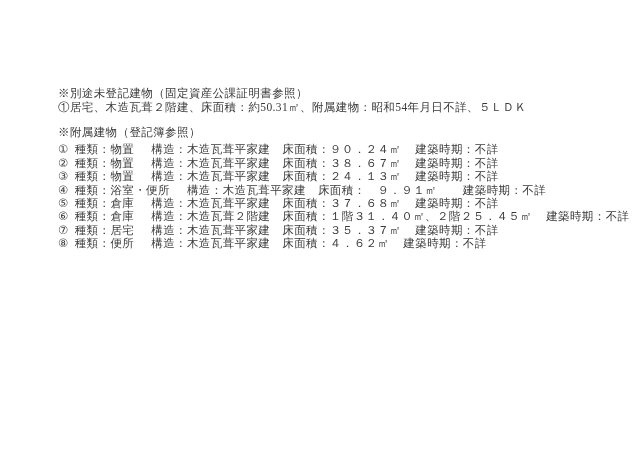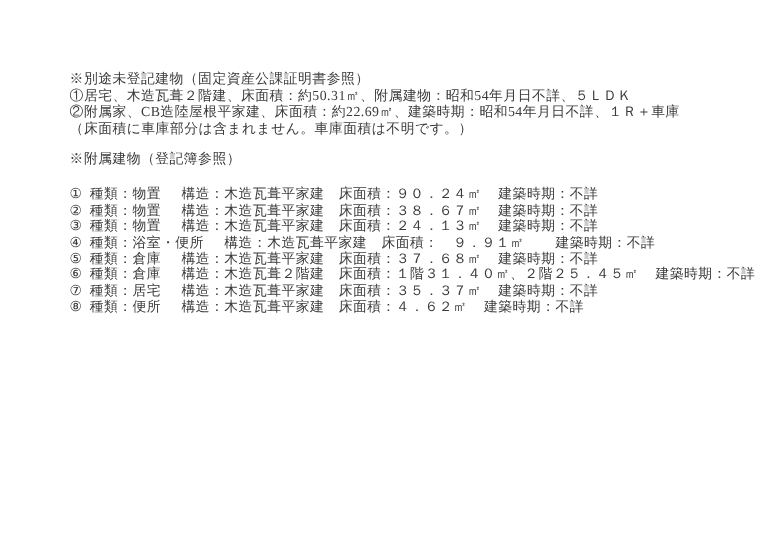--- a/index.html
+++ b/index.html
@@ -7,38 +7,38 @@
     width: 640px;
     height: 452px;
     background: #ffffff;
     font-family: "Liberation Serif", "DejaVu Serif", serif;
     -webkit-font-smoothing: antialiased;
   }
   .page {
     box-sizing: border-box;
     width: 640px;
     height: 452px;
-    padding: 59px 55px 0 58px;
+    padding: 86px 55px 0 58px;
     background: #ffffff;
     color: #3a3a3a;
     overflow: hidden;
   }
   .sec1 .line, .sec1 .heading {
     font-size: 11.5px;
     line-height: 14px;
     letter-spacing: 0.4px;
   }
   .sec1 { width: 527px; }
   .sec2 { margin-top: 12px; }
   .sec2 .heading {
     font-size: 11.5px;
     line-height: 13.4px;
     letter-spacing: 0.4px;
   }
-  .items { margin-top: 16px; }
+  .items { margin-top: 4px; }
   .row {
     font-size: 11.5px;
     line-height: 13.4px;
     letter-spacing: 0.4px;
     white-space: nowrap;
   }
   .num { display: inline-block; }
   .seg { display: inline-block; }
   .seg-type      { margin-left: 6px; }
   .seg-structure { margin-left: 17px; }
@@ -47,21 +47,20 @@
   .lbl, .val { font-style: normal; font-weight: normal; }
 </style>
 </head>
 <body>
 
 <div class="page">
 
   <div class="sec1">
     <div class="heading">※別途未登記建物（固定資産公課証明書参照）</div>
     <div class="line">①居宅、木造瓦葺２階建、床面積：約50.31㎡、附属建物：昭和54年月日不詳、５ＬＤＫ</div>
-    <div class="line">②附属家、CB造陸屋根平家建、床面積：約22.69㎡、建築時期：昭和54年月日不詳、１Ｒ＋車庫（床面積に車庫部分は含まれません。車庫面積は不明です。）</div>
   </div>
 
   <div class="sec2">
     <div class="heading">※附属建物（登記簿参照）</div>
 
     <div class="items">
 
       <div class="row">
         <span class="num">①</span><span class="seg seg-type"><span class="lbl">種類：</span><span class="val">物置</span></span><span class="seg seg-structure"><span class="lbl">構造：</span><span class="val">木造瓦葺平家建</span></span><span class="seg seg-floor"><span class="lbl">床面積：</span><span class="val">９０．２４㎡</span></span><span class="seg seg-built"><span class="lbl">建築時期：</span><span class="val">不詳</span></span>
       </div>

